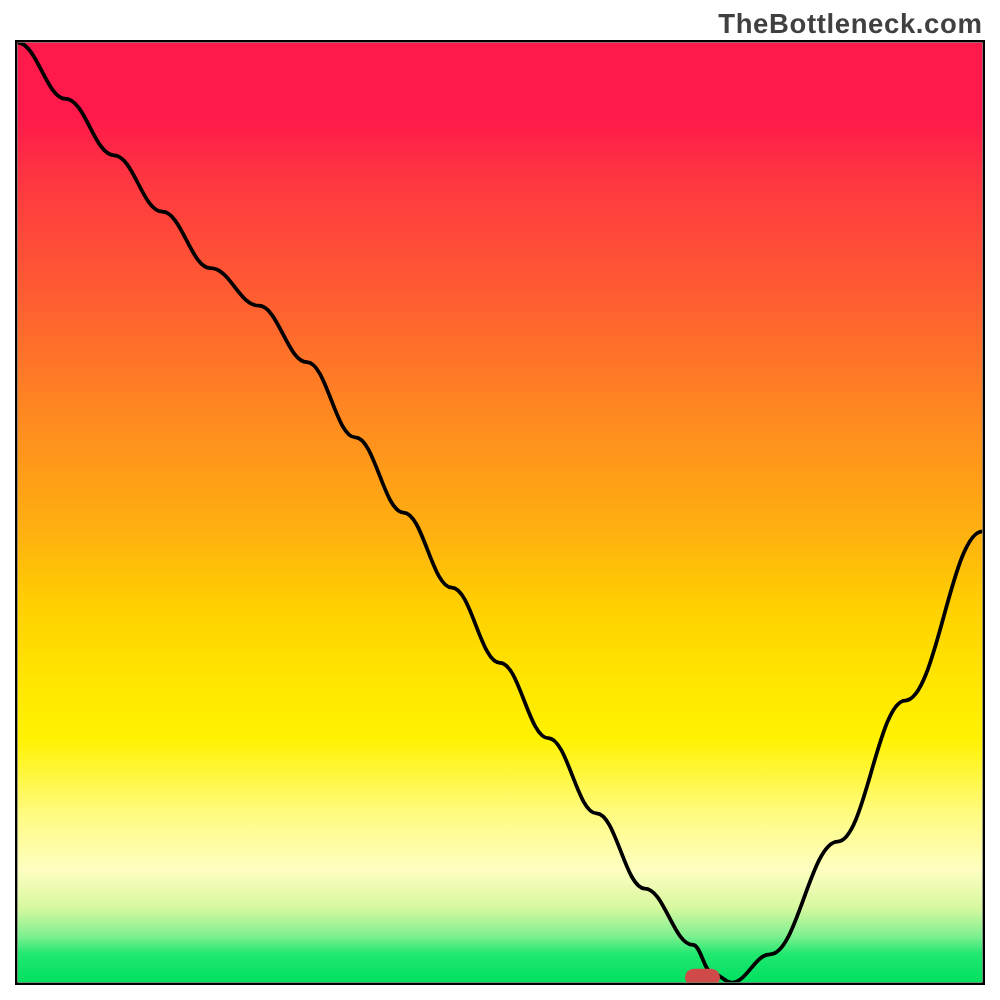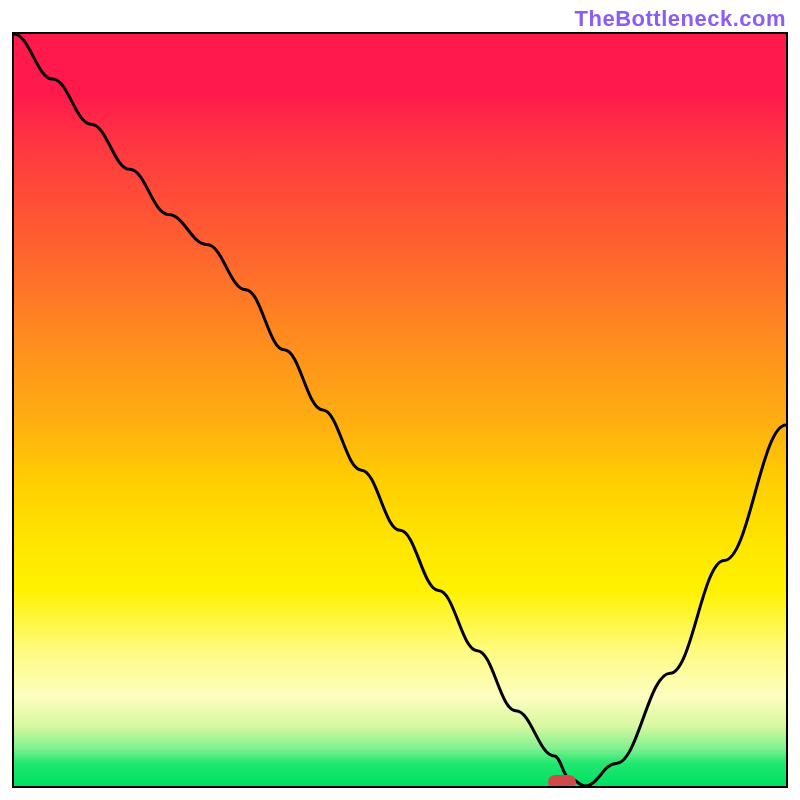--- a/index.html
+++ b/index.html
@@ -15,21 +15,21 @@
  #ffe600 68%,
  #fff200 74%,
  #fffb80 82%,
  #fdfec0 88%,
  #d8f8a0 92%,
  #80f090 95%,
  #20e870 97%,
  #00e060 100%)}
 .curve{position:absolute;inset:0}
 .pill{position:absolute;border-radius:10px;background:#d14a4a}
-.watermark{position:absolute;top:6px;right:14px;font-size:22px;font-weight:bold;color:#8b5cf6;letter-spacing:0.5px}
+.watermark{position:absolute;top:6px;right:14px;font-size:22px;font-weight:bold;color:#404040;letter-spacing:0.5px}
 </style>
 </head>
 <body>
 
 <div class="watermark">TheBottleneck.com</div>
 
 <div class="frame">
   <div class="gradient"></div>
   <svg class="curve" viewBox="0 0 772 752" preserveAspectRatio="none">
     <path d="M 0 0 C 15.440000000000001 0, 23.16 45.120000000000005, 38.6 45.120000000000005 C 54.040000000000006 45.120000000000005, 61.760000000000005 90.24000000000001, 77.2 90.24000000000001 C 92.64 90.24000000000001, 100.36 135.36, 115.8 135.36 C 131.24 135.36, 138.96 180.48000000000002, 154.4 180.48000000000002 C 169.84 180.48000000000002, 177.56 210.56000000000006, 193 210.56000000000006 C 208.44 210.56000000000006, 216.16 255.67999999999995, 231.6 255.67999999999995 C 247.04 255.67999999999995, 254.76 315.84000000000003, 270.2 315.84000000000003 C 285.64 315.84000000000003, 293.36 376, 308.8 376 C 324.24 376, 331.96000000000004 436.16, 347.40000000000003 436.16 C 362.84000000000003 436.16, 370.56 496.32, 386 496.32 C 401.44 496.32, 409.16 556.48, 424.6 556.48 C 440.04 556.48, 447.76 616.64, 463.2 616.64 C 478.64 616.64, 486.36 676.8, 501.8 676.8 C 517.24 676.8, 524.96 721.92, 540.4 721.92 C 546.576 721.92, 549.664 744.48, 555.84 744.48 C 562.016 744.48, 565.104 752, 571.28 752 C 583.632 752, 589.808 729.44, 602.16 729.44 C 623.776 729.44, 634.584 639.2, 656.1999999999999 639.2 C 677.8159999999999 639.2, 688.624 526.4, 710.24 526.4 C 734.944 526.4, 747.296 391.04, 772 391.04" fill="none" stroke="#000" stroke-width="3" stroke-linecap="round" stroke-linejoin="round"></path>

